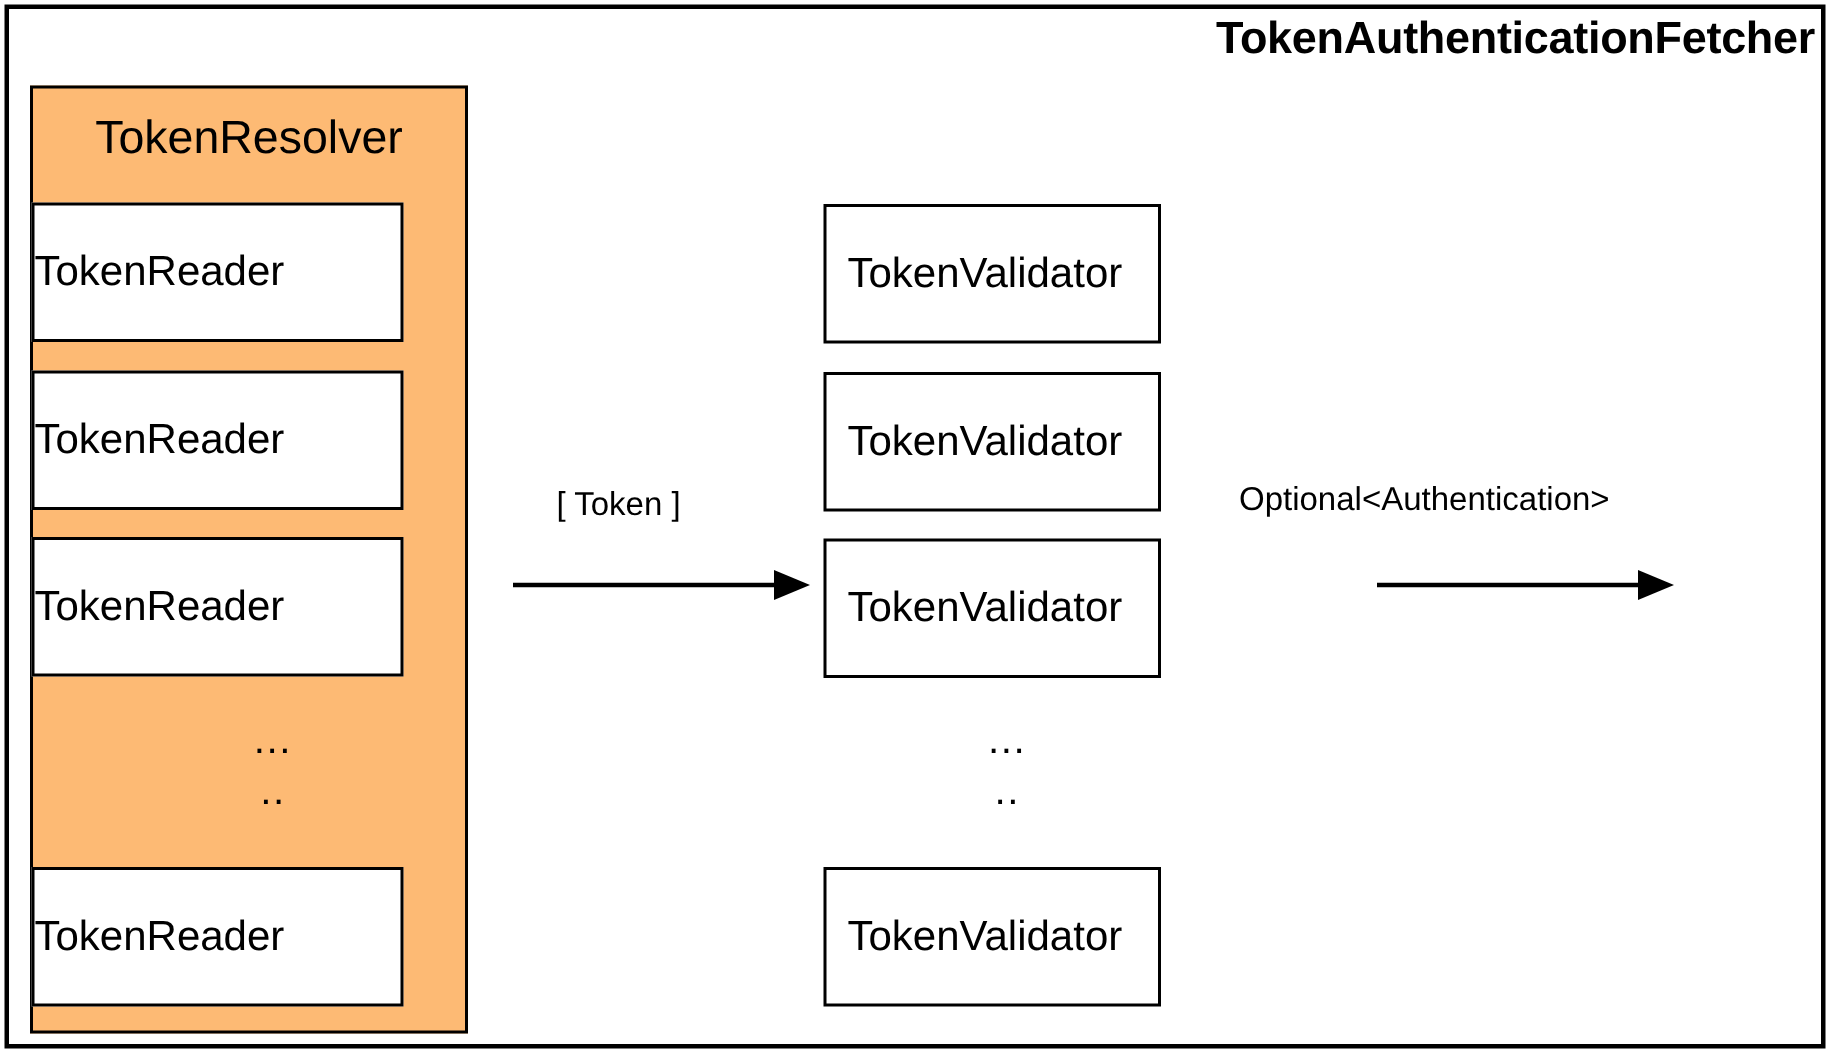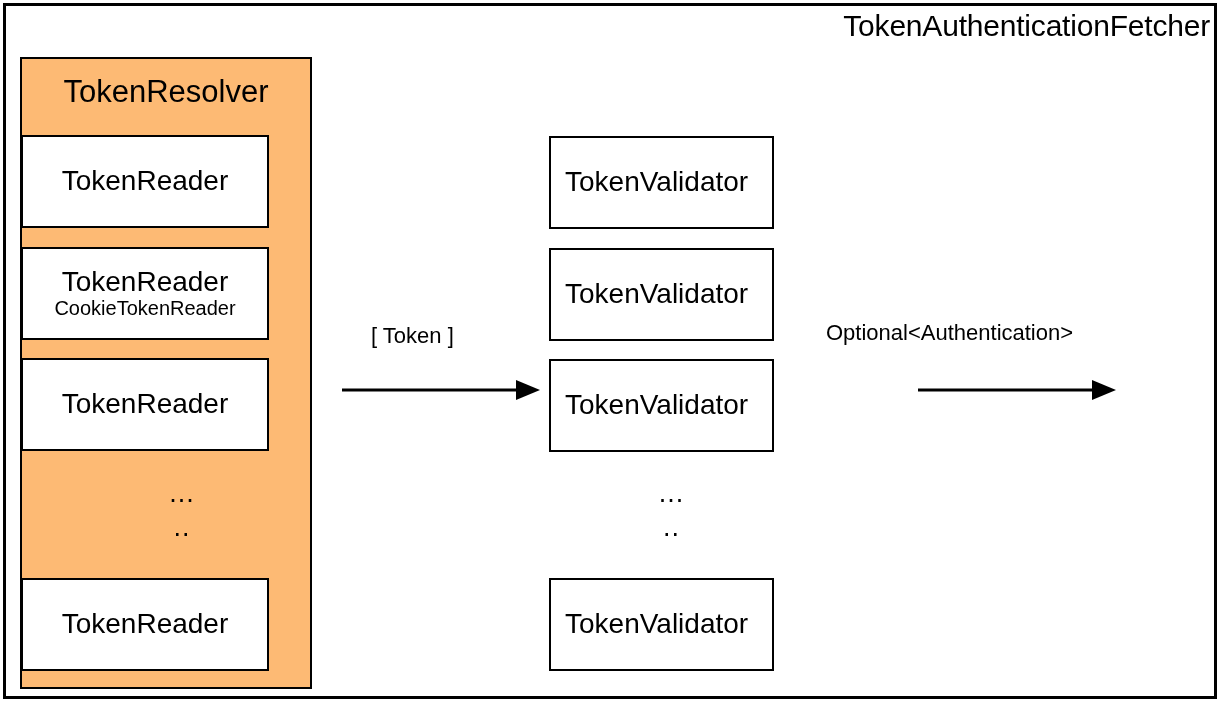--- a/index.html
+++ b/index.html
@@ -31,21 +31,21 @@
     box-sizing: border-box;
     background: #ffffff;
   }
 
   
   .diagram-title {
     position: absolute;
     right: 14px;
     top: 11px;
     font-size: 30px;
-    font-weight: normal;
+    font-weight: bold;
     letter-spacing: -0.2px;
     line-height: 1;
     white-space: nowrap;
   }
 
   
   .resolver-box {
     position: absolute;
     left: 20px;
     top: 57px;
@@ -68,23 +68,23 @@
 
   
   .reader-card {
     position: absolute;
     left: 21px;
     width: 248px;
     border: 2px solid #000000;
     box-sizing: border-box;
     background: #ffffff;
     display: flex;
-    flex-direction: column;
+    flex-direction: row;
     align-items: center;
-    justify-content: center;
+    justify-content: flex-start;
   }
   .reader-card .card-title {
     font-size: 28px;
     line-height: 1.08;
     white-space: nowrap;
   }
   .reader-card .card-sub {
     font-size: 20px;
     line-height: 1.15;
     white-space: nowrap;
@@ -145,21 +145,20 @@
   <div class="resolver-box">
     <div class="resolver-title">TokenResolver</div>
   </div>
 
   <div class="reader-card" style="top:135px; height:93px;">
     <div class="card-title">TokenReader</div>
   </div>
 
   <div class="reader-card" style="top:247px; height:93px;">
     <div class="card-title">TokenReader</div>
-    <div class="card-sub">CookieTokenReader</div>
   </div>
 
   <div class="reader-card" style="top:358px; height:93px;">
     <div class="card-title">TokenReader</div>
   </div>
 
   <div class="ellipsis-group" style="left:36px; top:477px; width:292px;">
     <div>...</div>
     <div>..</div>
   </div>

